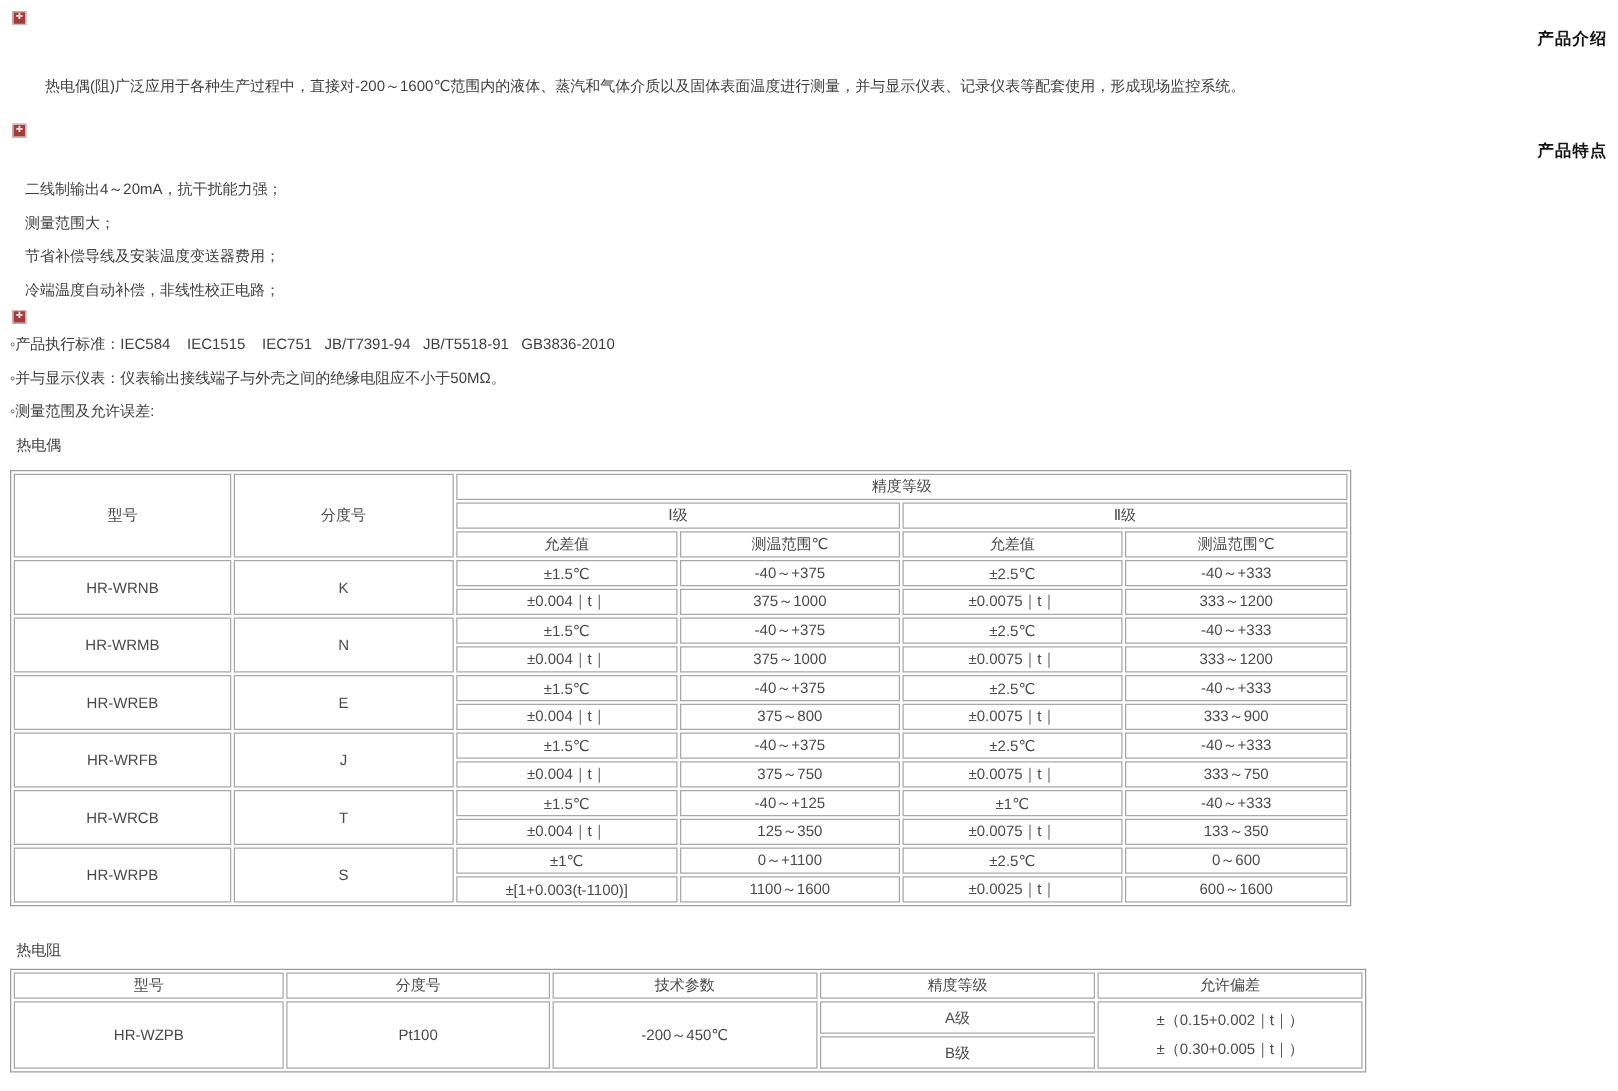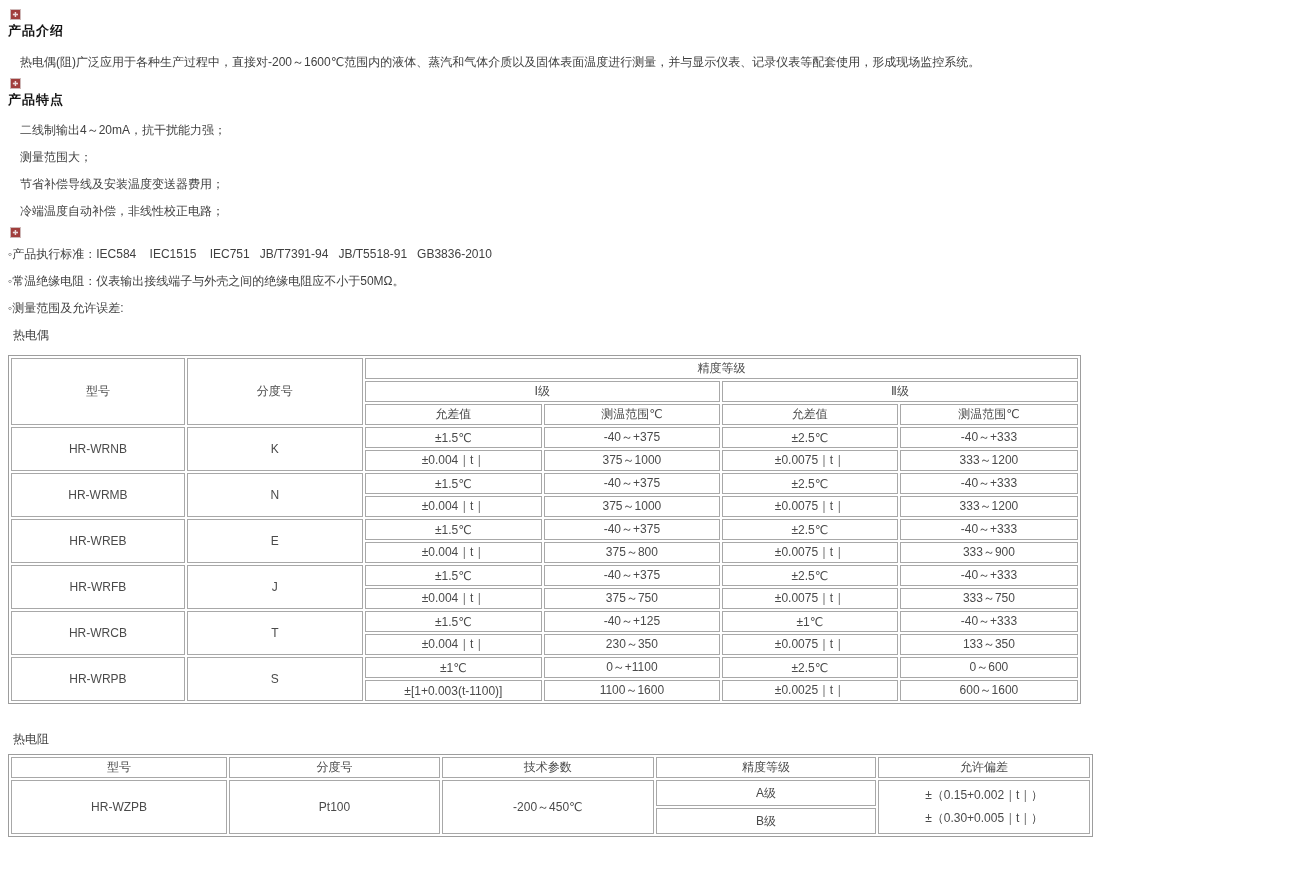--- a/index.html
+++ b/index.html
@@ -3,23 +3,23 @@
 <meta charset="utf-8">
 <style>
   html,body { margin:0; padding:0; background:#ffffff; }
   body { font-family:"Liberation Sans","DejaVu Sans",sans-serif; }
   .page { width:1294px; min-height:873px; box-sizing:border-box; padding:7px 8px 8px 8px; font-size:12px; color:#3f3f3f; }
 
   .anchor-icon { width:11px; height:11px; background:#a03e3c; border:1px solid #cfb9b9; box-sizing:border-box;
                  display:flex; align-items:center; justify-content:center; margin:2px 0 3px 2px; }
   .anchor-icon .glyph { color:#eadadb; font-size:7px; line-height:1; transform:translateY(-0.5px); }
 
-  h3.sec { margin:2px 0 9px 0; font-size:13px; line-height:16px; color:#141414; font-weight:bold; letter-spacing:1px; }
-
-  .para { margin:0; line-height:28px; text-indent:12px; }
+  h3.sec { margin:2px 0 9px 0; font-size:13px; line-height:16px; color:#141414; font-weight:bold; letter-spacing:1px;text-align:right; }
+
+  .para { margin:16px; line-height:28px; text-indent:12px; }
   .feat { margin:0; line-height:27px; text-indent:12px; }
   .spec { margin:0; line-height:27px; white-space:pre-wrap; }
   .tbl-label { margin:2px 0 0 0; line-height:22px; padding-left:5px; }
 
   table.grid { border-collapse:separate; border-spacing:2px; border:1px solid #9d9d9d; table-layout:fixed; background:#fff; }
   table.grid td { border:1px solid #a8a8a8; text-align:center; vertical-align:middle;
                   font-size:12px; color:#4a4a4a; padding:1px 3px; overflow:hidden; }
   table.tc { width:1073px; margin-top:9px; }
   table.tc tr.hd td { height:15px; }
   table.tc tr.dr td { height:16px; }
@@ -45,21 +45,21 @@
   <h3 class="sec">产品特点</h3>
   <p class="feat">二线制输出4～20mA，抗干扰能力强；</p>
   <p class="feat">测量范围大；</p>
   <p class="feat">节省补偿导线及安装温度变送器费用；</p>
   <p class="feat">冷端温度自动补偿，非线性校正电路；</p>
 
   <div class="anchor-icon">
       <span class="glyph">✚</span>
     </div>
   <p class="spec">◦产品执行标准：IEC584    IEC1515    IEC751   JB/T7391-94   JB/T5518-91   GB3836-2010</p>
-  <p class="spec">◦常温绝缘电阻：仪表输出接线端子与外壳之间的绝缘电阻应不小于50MΩ。</p>
+  <p class="spec">◦并与显示仪表：仪表输出接线端子与外壳之间的绝缘电阻应不小于50MΩ。</p>
   <p class="spec">◦测量范围及允许误差:</p>
 
   <p class="tbl-label">热电偶</p>
 
   <table class="grid tc">
     <colgroup>
         <col style="width:16.4%">
         <col style="width:16.6%">
         <col style="width:16.7%">
         <col style="width:16.6%">
@@ -146,21 +146,21 @@
     <tr class="dr">
       <td rowspan="2">HR-WRCB</td>
       <td rowspan="2">T</td>
       <td>±1.5℃</td>
       <td>-40～+125</td>
       <td>±1℃</td>
       <td>-40～+333</td>
     </tr>
     <tr class="dr">
       <td>±0.004｜t｜</td>
-      <td>230～350</td>
+      <td>125～350</td>
       <td>±0.0075｜t｜</td>
       <td>133～350</td>
     </tr>
 
     <tr class="dr">
       <td rowspan="2">HR-WRPB</td>
       <td rowspan="2">S</td>
       <td>±1℃</td>
       <td>0～+1100</td>
       <td>±2.5℃</td>

